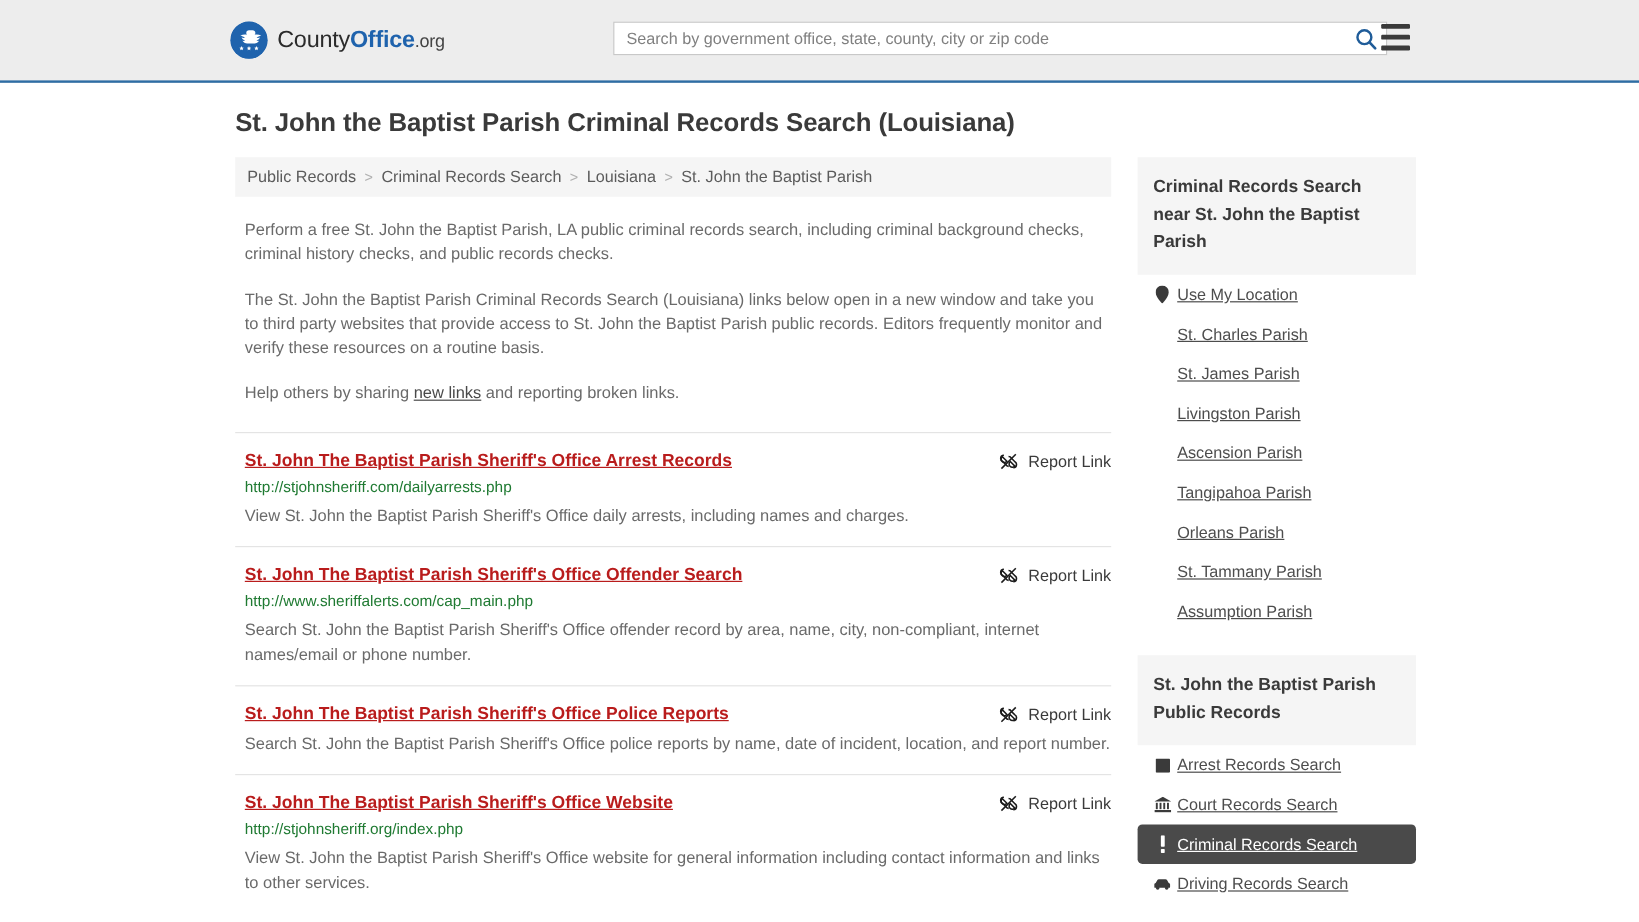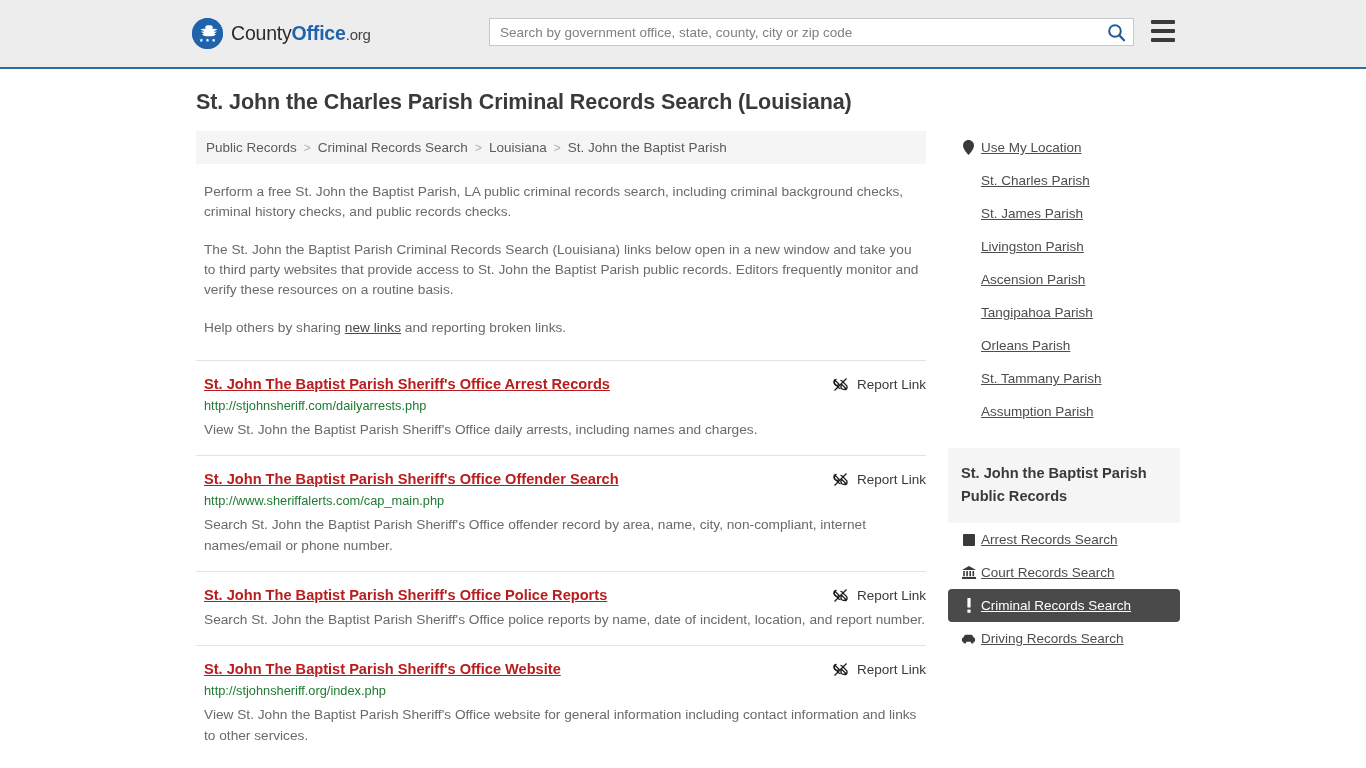--- a/index.html
+++ b/index.html
@@ -41,21 +41,21 @@
     color: #2b2b2b;
     letter-spacing: -0.2px;
     white-space: nowrap;
   }
   .brand-text .b-office { color: #1f63ad; font-weight: bold; }
   .brand-text .b-county { font-weight: normal; }
   .brand-text .b-org { font-size: 15px; color: #444; }
 
   .search-wrap {
     position: absolute;
-    left: 489px;
+    left: 511px;
     top: 18px;
     width: 645px;
     height: 28px;
     background: #ffffff;
     border: 1px solid #c8c8c8;
     display: flex;
     align-items: center;
   }
   .search-input {
     flex: 1;
@@ -261,21 +261,21 @@
 
   <div class="hamburger">
     <span></span>
     <span></span>
     <span></span>
   </div>
 </div>
 
 <div class="page">
 
-  <h1 class="page-title">St. John the Charles Parish Criminal Records Search (Louisiana)</h1>
+  <h1 class="page-title">St. John the Baptist Parish Criminal Records Search (Louisiana)</h1>
 
   <div class="columns">
 
     <div class="col-main">
 
       <div class="breadcrumb">
         <a href="#">Public Records</a>
         <span class="sep">&gt;</span>
         <a href="#">Criminal Records Search</a>
         <span class="sep">&gt;</span>
@@ -361,20 +361,21 @@
           </div>
           <div class="result-url">http://stjohnsheriff.org/index.php</div>
           <div class="result-desc">View St. John the Baptist Parish Sheriff's Office website for general information including contact information and links to other services.</div>
         </div>
 
       </div>
     </div>
 
     <div class="col-side">
 
+      <div class="side-box-head">Criminal Records Search near St. John the Baptist Parish</div>
 
       <ul class="side-list">
         <li class="side-item">
           <span class="side-icon">
             <svg width="11" height="15" viewBox="0 0 11 15">
               <path d="M5.5 0 C2.46 0 0 2.46 0 5.5 C0 9.6 5.5 15 5.5 15 S11 9.6 11 5.5 C11 2.46 8.54 0 5.5 0 z" fill="#3a3a3a"></path>
             </svg>
           </span>
           <a href="#">Use My Location</a>
         </li>

